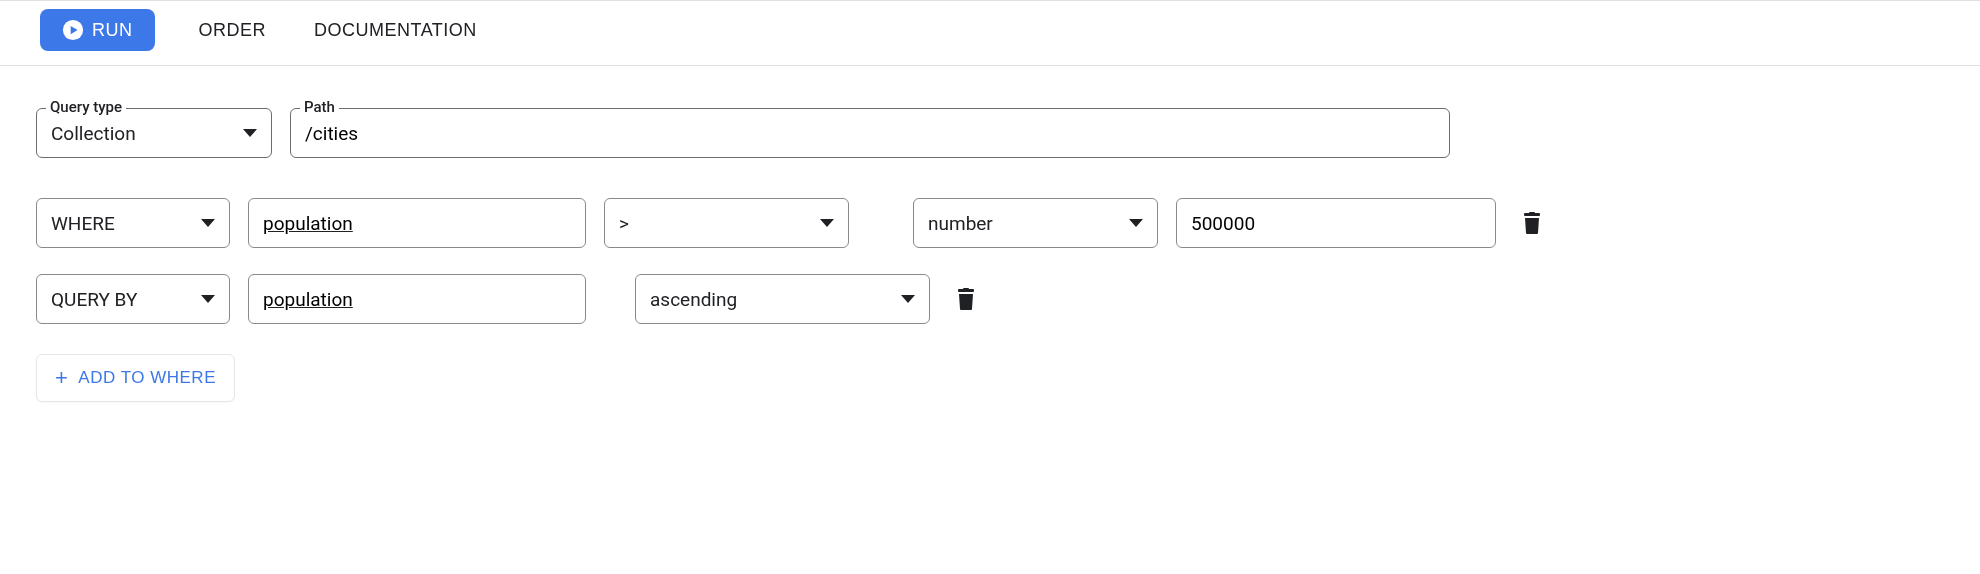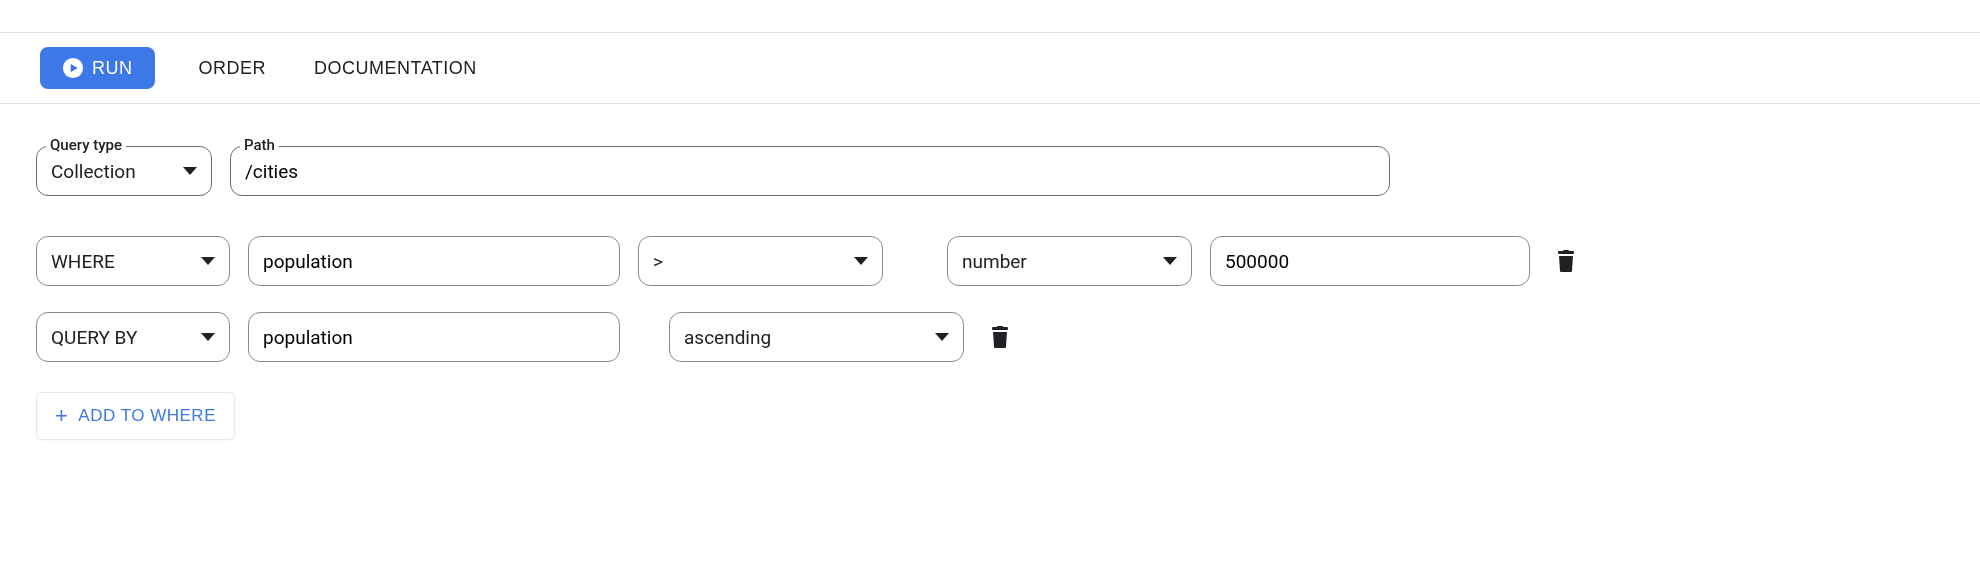--- a/index.html
+++ b/index.html
@@ -10,24 +10,23 @@
   body {
     font-family: Roboto, 'Helvetica Neue', Arial, sans-serif;
     background: #fff;
     color: #202124;
     font-size: 18px;
   }
   .toolbar {
     display: flex;
     align-items: center;
     gap: 40px;
-    padding: 14px 40px 14px 40px;
+    padding: 8px 40px 14px 40px;
     border-top: 1px solid #e0e0e0;
     border-bottom: 1px solid #e0e0e0;
-    margin-top: 32px;
   }
   .run-btn {
     display: inline-flex;
     align-items: center;
     gap: 8px;
     background: #3c78e7;
     color: #fff;
     border: none;
     border-radius: 8px;
     padding: 10px 22px;
@@ -65,21 +64,21 @@
     top: -10px;
     left: 10px;
     background: #fff;
     padding: 0 4px;
     font-size: 15px;
     color: #202124;
     font-weight: 500;
   }
   .outlined {
     border: 1px solid #6c6c6c;
-    border-radius: 12px;
+    border-radius: 6px;
     height: 50px;
     display: flex;
     align-items: center;
     padding: 0 14px;
     font-size: 19px;
     background: #fff;
   }
   .outlined.lighter { border-color: #8a8a8a; }
   .select {
     justify-content: space-between;
@@ -93,24 +92,24 @@
     margin-left: 20px;
   }
   .input {
     outline: none;
     border: none;
     font-size: 19px;
     width: 100%;
     background: transparent;
     font-family: inherit;
   }
-  .w-querytype { width: 176px; }
+  .w-querytype { width: 236px; }
   .w-path { flex: 1; max-width: 1160px; }
   .w-clause { width: 194px; }
-  .w-field { width: 372px; }
+  .w-field { width: 338px; text-decoration: underline; }
   .w-op { width: 245px; }
   .w-type { width: 245px; margin-left: 46px; }
   .w-value { width: 320px; }
   .w-dir { width: 295px; margin-left: 31px; }
   .trash {
     cursor: pointer;
     display: inline-flex;
     margin-left: 8px;
   }
   .trash svg { display: block; }

